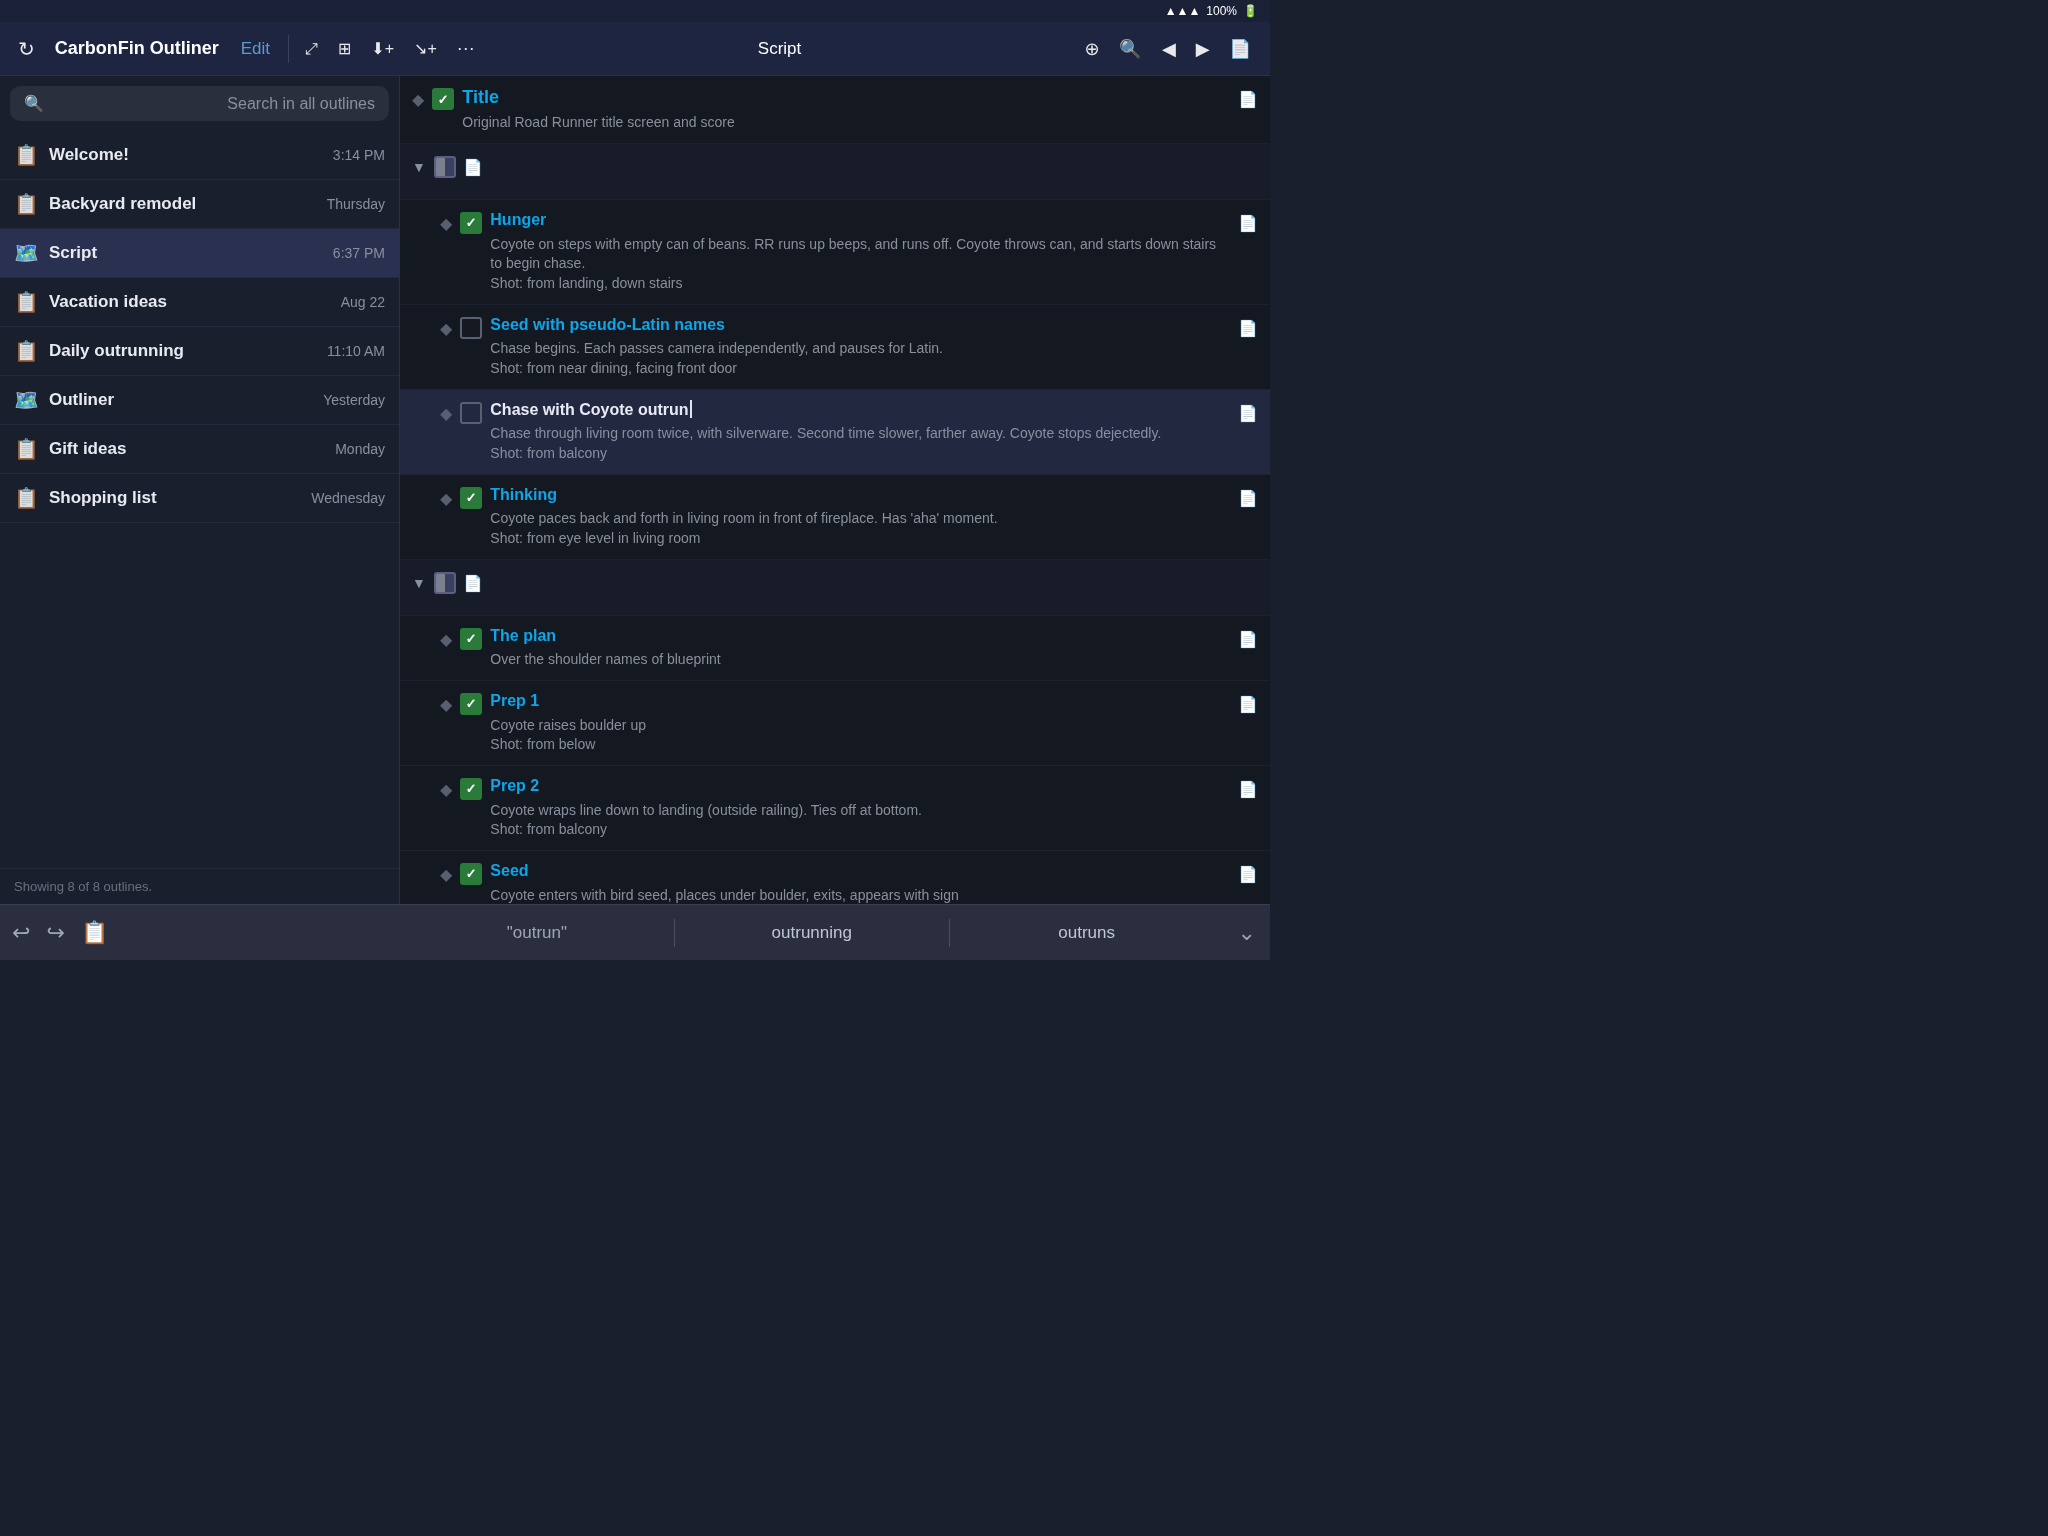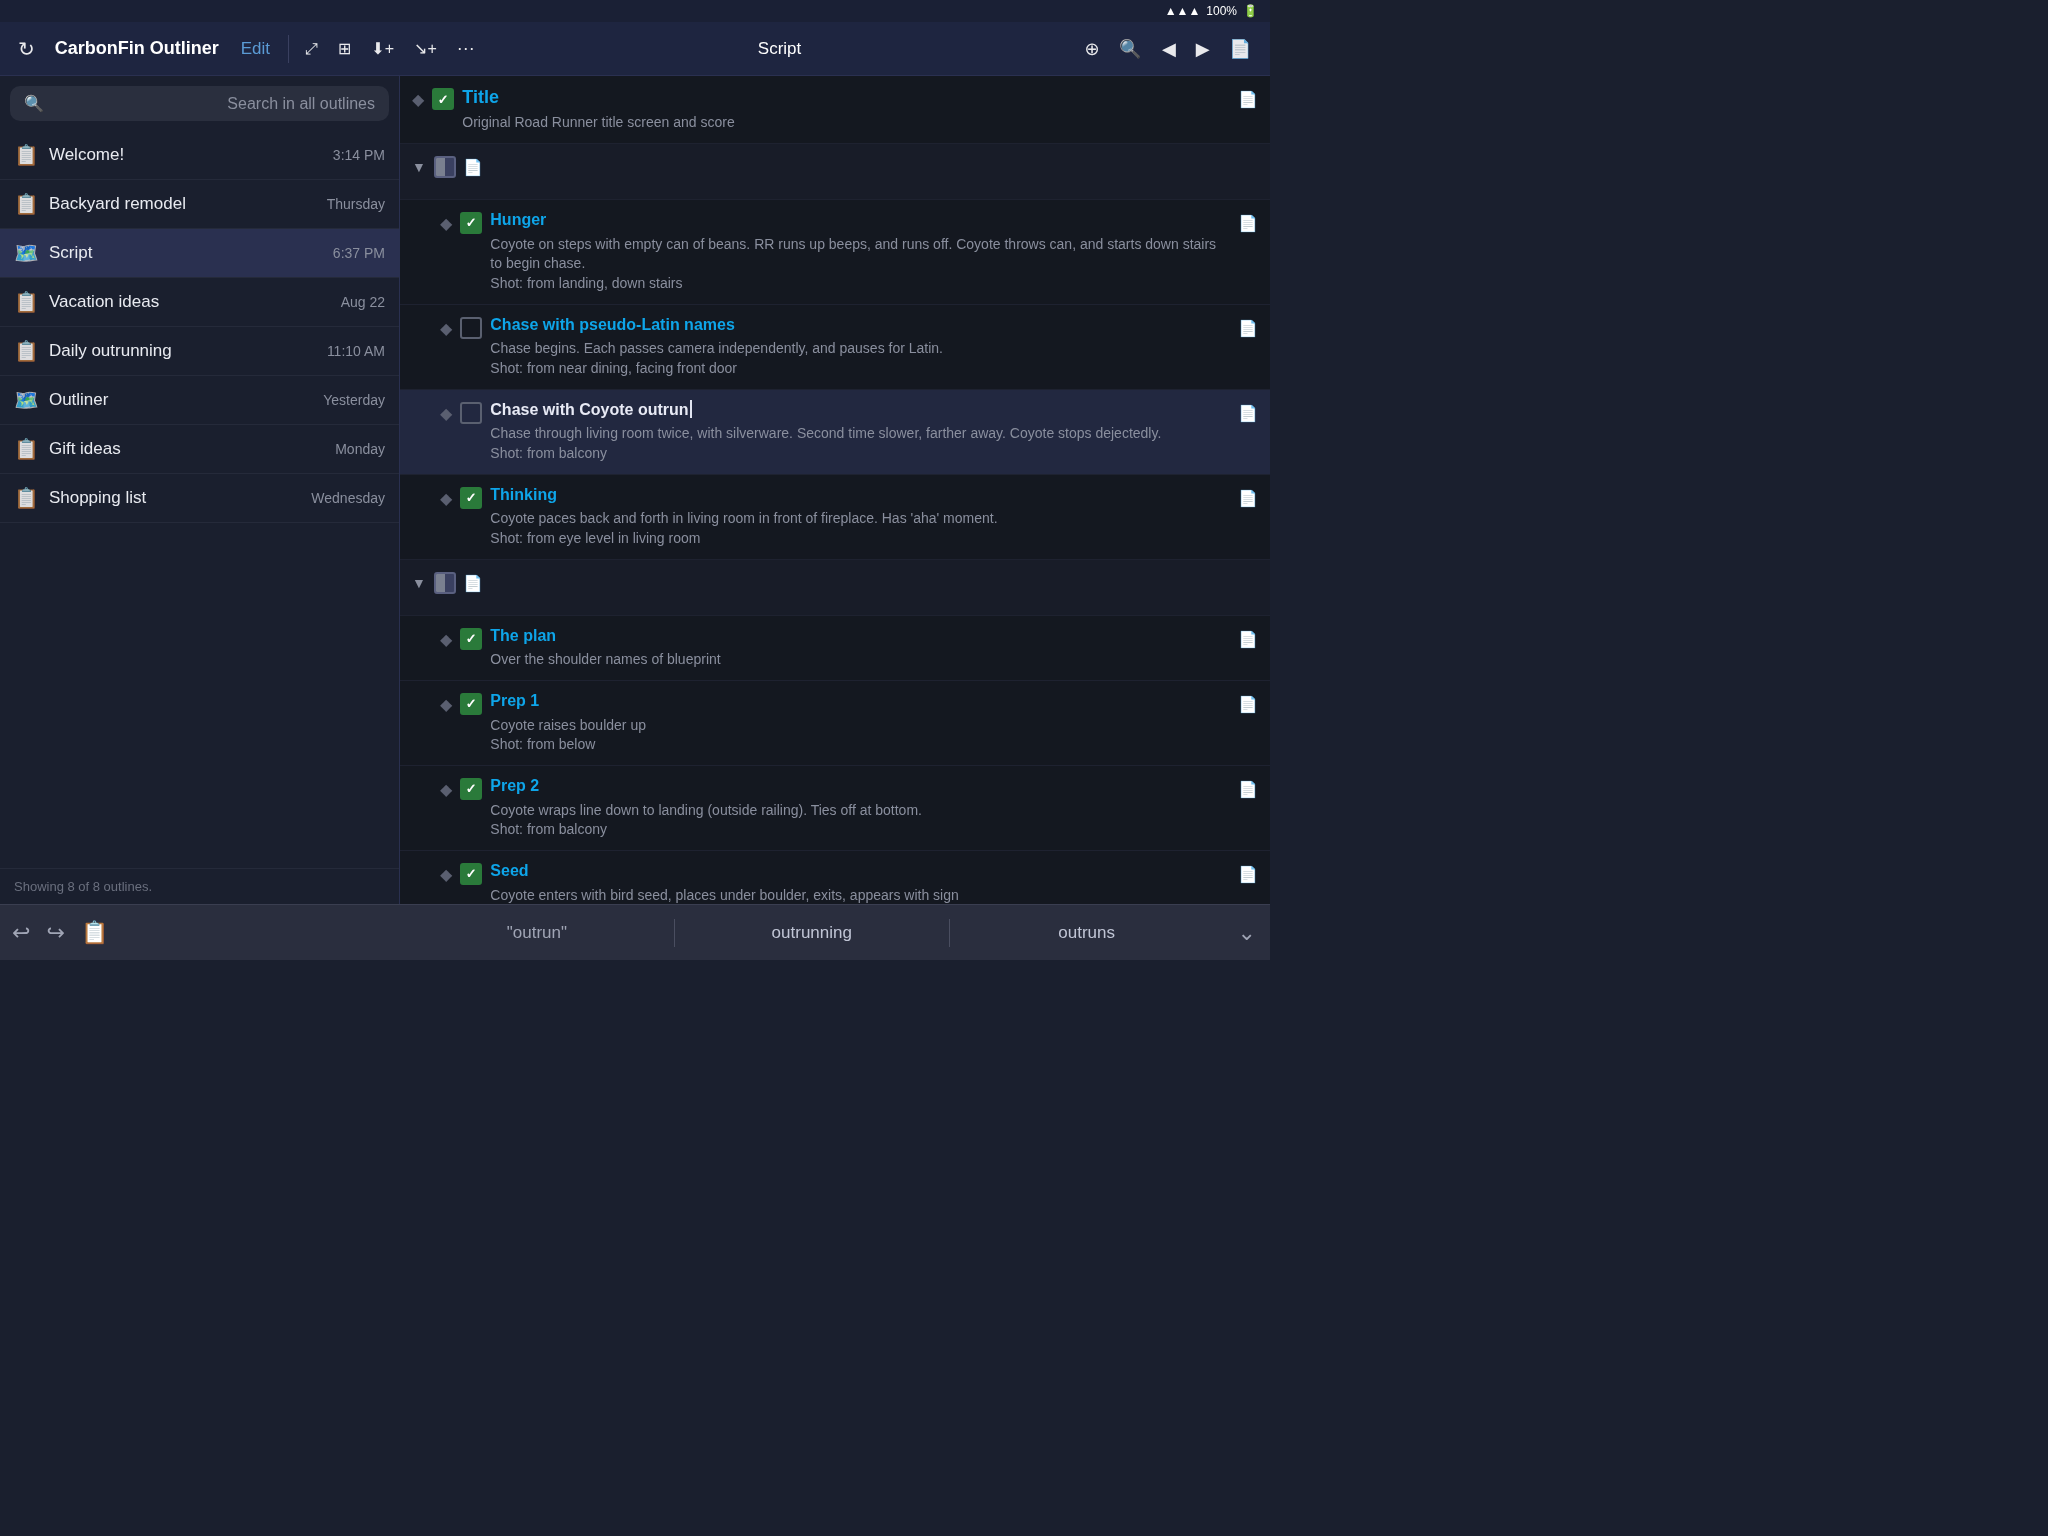--- a/index.html
+++ b/index.html
@@ -130,21 +130,21 @@
       font-size: 20px;
       flex-shrink: 0;
       opacity: 0.85;
     }
     .outline-item-content {
       flex: 1;
       min-width: 0;
     }
     .outline-item-name {
       font-size: 17px;
-      font-weight: 400;
+      font-weight: 700;
       color: #e8eaf0;
       white-space: nowrap;
       overflow: hidden;
       text-overflow: ellipsis;
     }
     .outline-item-date {
       font-size: 14px;
       color: #8a8f9e;
       flex-shrink: 0;
     }
@@ -449,21 +449,21 @@
           <div class="row-note" style="white-space: pre-line;">Coyote on steps with empty can of beans. RR runs up beeps, and runs off. Coyote throws can, and starts down stairs to begin chase.
 Shot: from landing, down stairs</div>
         </div>
         <span class="row-note-icon">📄</span>
       </div>
 
       <div class="row indent-1">
         <span class="row-drag">◆</span>
         <div class="row-checkbox"></div>
         <div class="row-content">
-          <div class="row-title">Chase with pseudo-Latin names</div>
+          <div class="row-title">Seed with pseudo-Latin names</div>
           <div class="row-note" style="white-space: pre-line;">Chase begins. Each passes camera independently, and pauses for Latin.
 Shot: from near dining, facing front door</div>
         </div>
         <span class="row-note-icon">📄</span>
       </div>
 
       <div class="row indent-1" style="background:#222840;">
         <span class="row-drag">◆</span>
         <div class="row-checkbox"></div>
         <div class="row-content">

